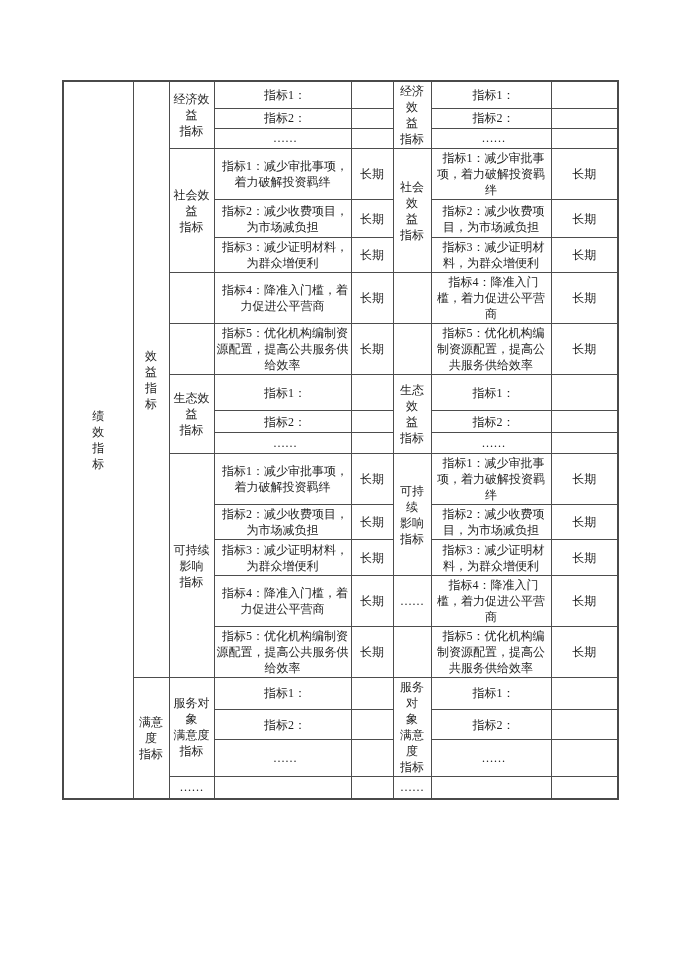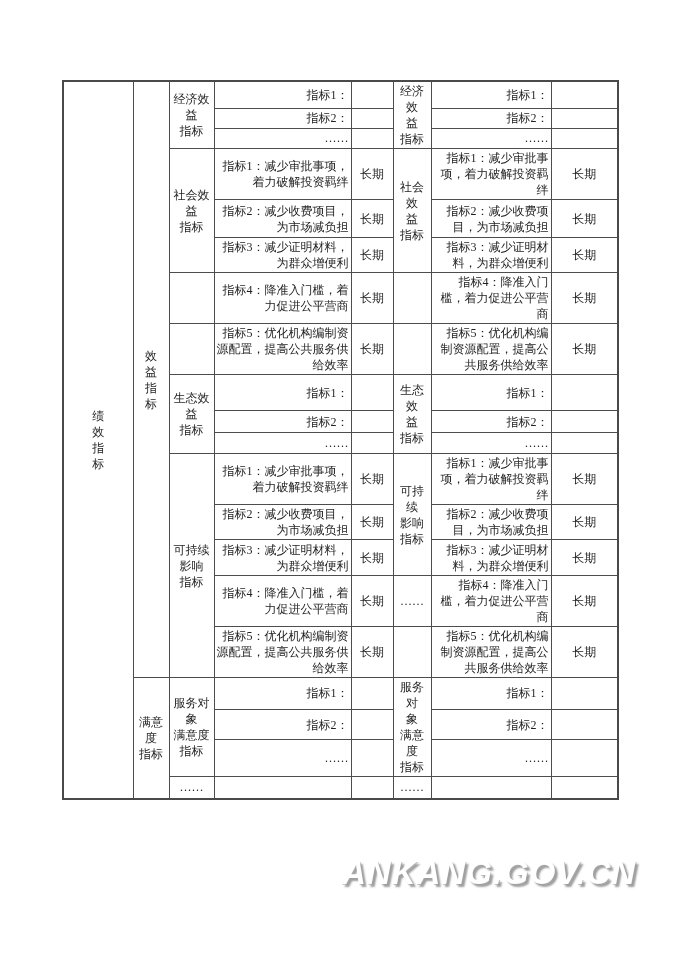--- a/index.html
+++ b/index.html
@@ -44,21 +44,21 @@
   }
   td.perfcol{
     white-space:pre-line;
     text-align:center;
     vertical-align:top;
     font-size:15px;
     line-height:26px;
     padding-top:26px;
   }
   td.ind{
-    text-align:right;
+    text-align:center;
     text-indent:5px;
     padding:1px 3px 1px 4px;
   }
   td.ct{ text-align:center; }
   .watermark{
     position:absolute;
     left:342px;top:854px;
     font-family:"Liberation Sans","DejaVu Sans",sans-serif;
     font-size:33px;
     font-weight:bold;
@@ -252,15 +252,14 @@
   <td class="group">……</td>
   <td></td>
   <td></td>
   <td class="group">……</td>
   <td></td>
   <td></td>
 </tr>
 </tbody>
 </table>
 
-<div class="watermark">ANKANG.GOV.CN</div>
 
 </div>
 
 </body></html>

